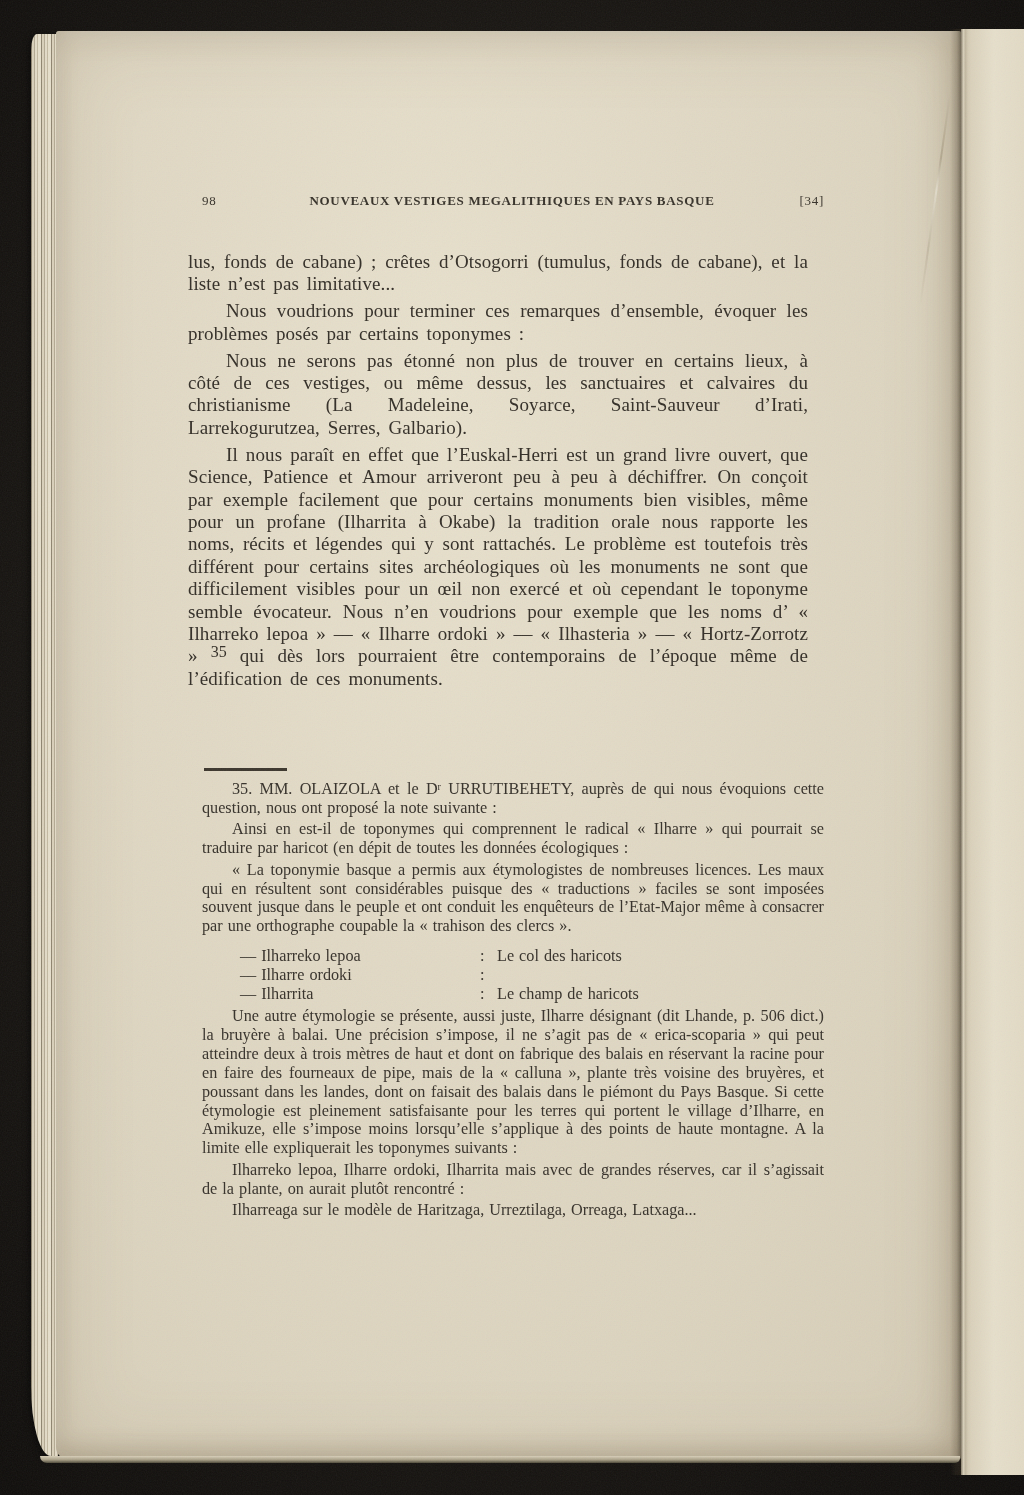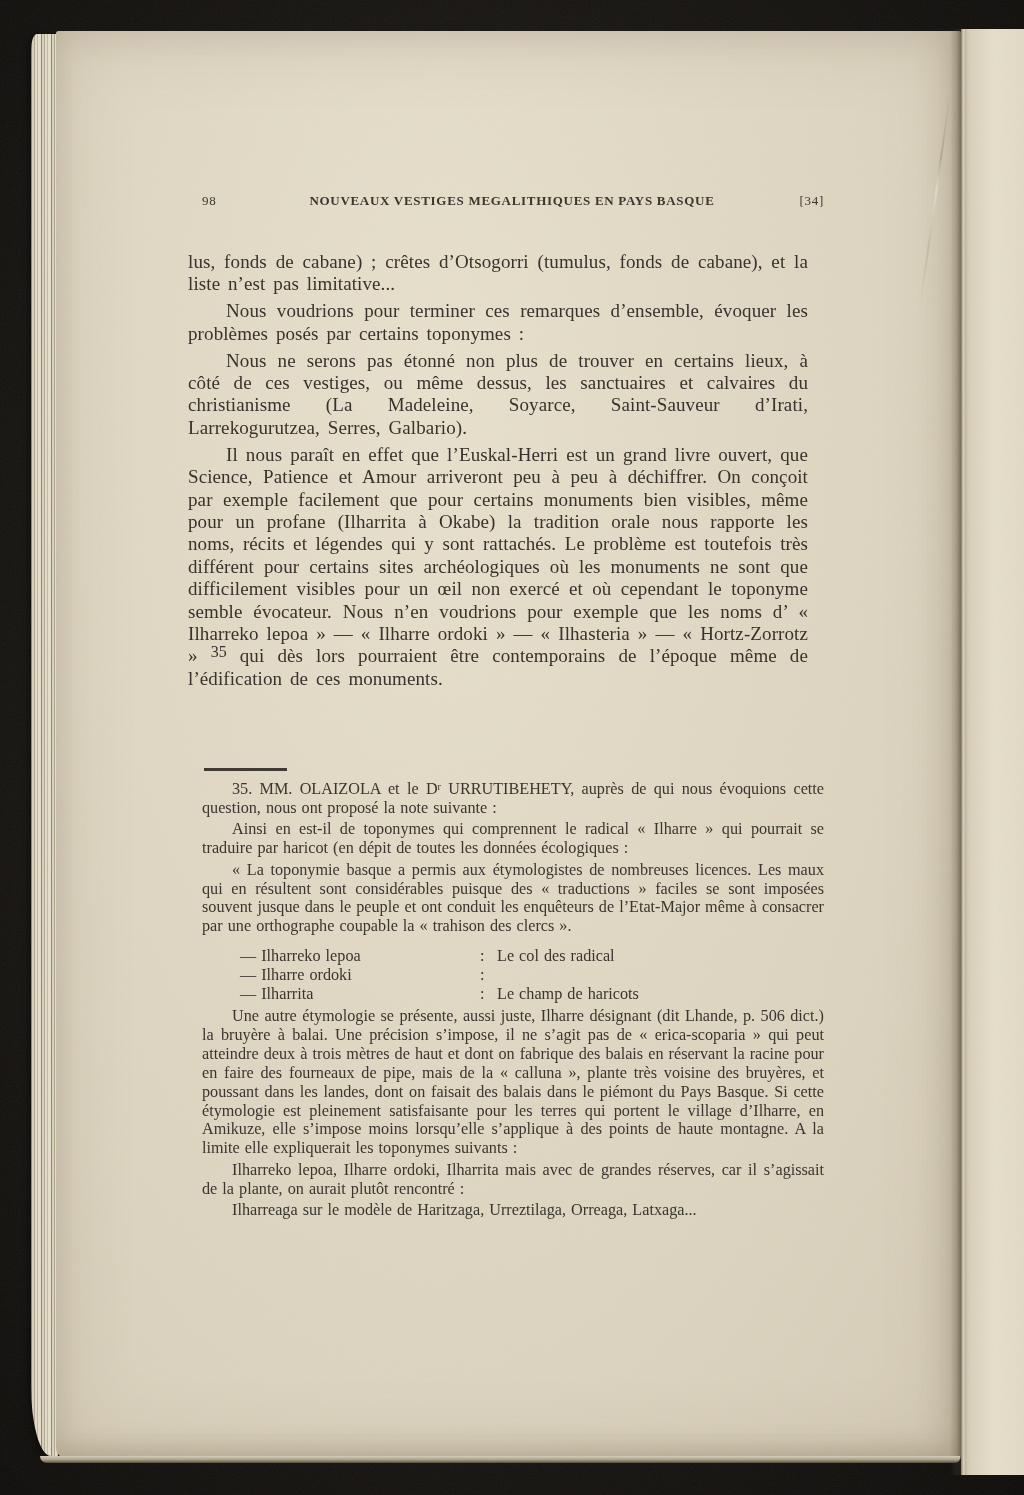--- a/index.html
+++ b/index.html
@@ -143,21 +143,21 @@
 
     <div class="footnote">
       <p><span>35. MM. OLAIZOLA et le D</span><sup>r</sup><span> URRUTIBEHETY, auprès de qui nous évoquions cette question, nous ont proposé la note suivante :</span></p>
       <p>Ainsi en est-il de toponymes qui comprennent le radical « Ilharre » qui pourrait se traduire par haricot (en dépit de toutes les données écologiques :</p>
       <p>« La toponymie basque a permis aux étymologistes de nombreuses licences. Les maux qui en résultent sont considérables puisque des « traductions » faciles se sont imposées souvent jusque dans le peuple et ont conduit les enquêteurs de l’Etat-Major même à consacrer par une orthographe coupable la « trahison des clercs ».</p>
 
       <div class="glossary">
         <div class="g-row">
           <span class="g-term">— Ilharreko lepoa</span>
           <span class="g-colon">:</span>
-          <span class="g-def">Le col des radical</span>
+          <span class="g-def">Le col des haricots</span>
         </div>
         <div class="g-row">
           <span class="g-term">— Ilharre ordoki</span>
           <span class="g-colon">:</span>
         </div>
         <div class="g-row">
           <span class="g-term">— Ilharrita</span>
           <span class="g-colon">:</span>
           <span class="g-def">Le champ de haricots</span>
         </div>

